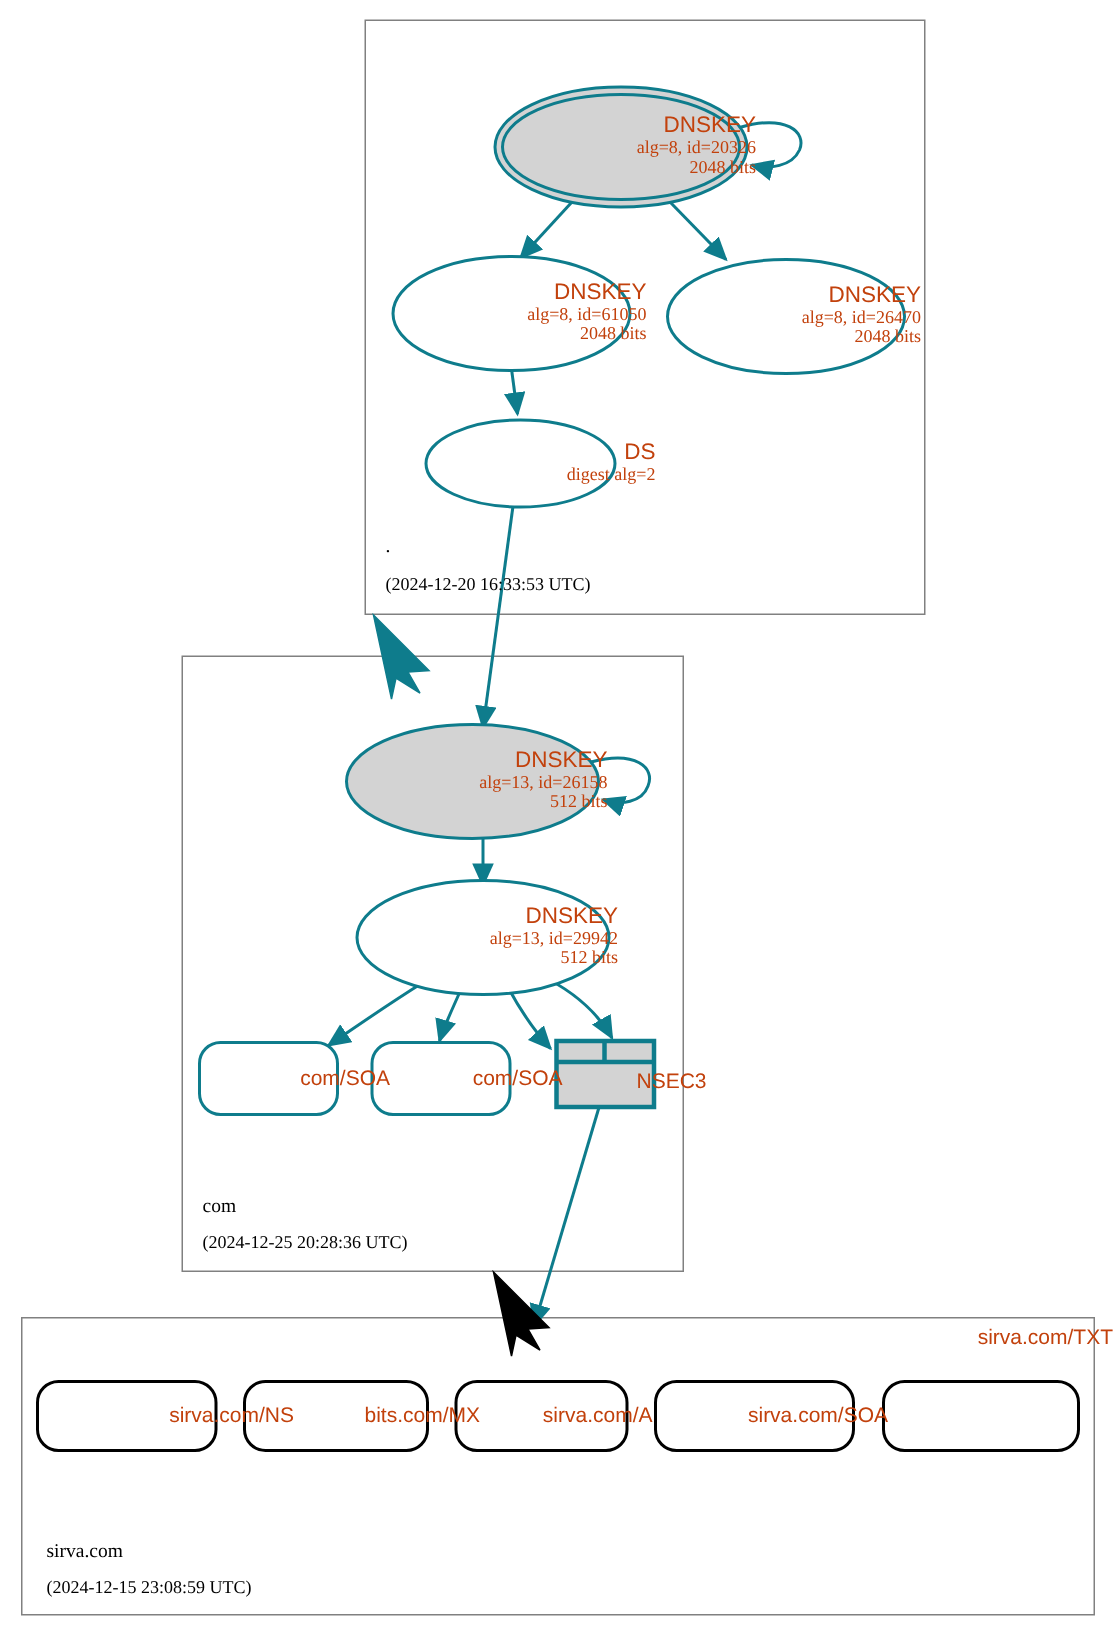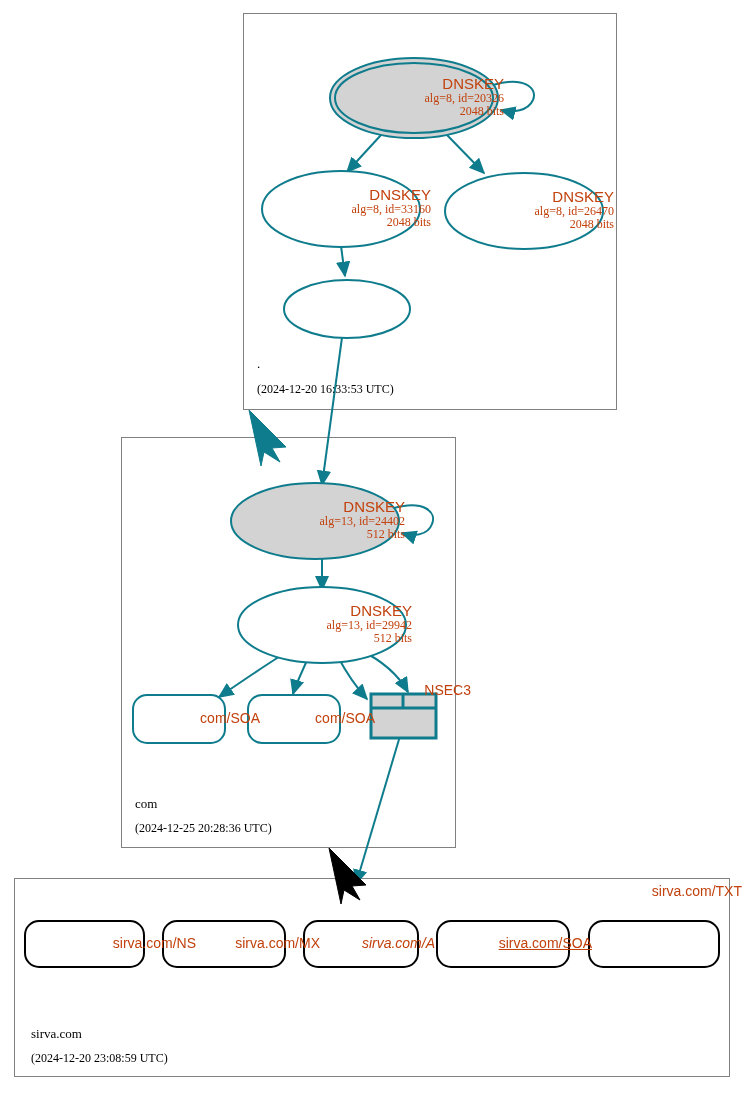--- a/index.html
+++ b/index.html
@@ -104,57 +104,61 @@
   </svg>
 
   <div class="nodelabel" style="left:324px;top:76px;width:180px;">
     <div class="nl-title">DNSKEY</div>
     <div class="nl-sub">alg=8, id=20326</div>
     <div class="nl-sub">2048 bits</div>
   </div>
 
   <div class="nodelabel" style="left:251px;top:187px;width:180px;">
     <div class="nl-title">DNSKEY</div>
-    <div class="nl-sub">alg=8, id=33160</div>
+    <div class="nl-sub">alg=8, id=61050</div>
     <div class="nl-sub">2048 bits</div>
   </div>
 
   <div class="nodelabel" style="left:434px;top:189px;width:180px;">
     <div class="nl-title">DNSKEY</div>
     <div class="nl-sub">alg=8, id=26470</div>
     <div class="nl-sub">2048 bits</div>
   </div>
 
+  <div class="nodelabel" style="left:257px;top:294px;width:180px;">
+    <div class="nl-title">DS</div>
+    <div class="nl-sub">digest alg=2</div>
+  </div>
 
   <div class="nodelabel" style="left:225px;top:499px;width:180px;">
     <div class="nl-title">DNSKEY</div>
-    <div class="nl-sub">alg=13, id=24402</div>
+    <div class="nl-sub">alg=13, id=26158</div>
     <div class="nl-sub">512 bits</div>
   </div>
 
   <div class="nodelabel" style="left:232px;top:603px;width:180px;">
     <div class="nl-title">DNSKEY</div>
     <div class="nl-sub">alg=13, id=29942</div>
     <div class="nl-sub">512 bits</div>
   </div>
 
   <div class="nodelabel rrlabel" style="left:133px;top:710px;width:92px;">com/SOA</div>
 
   <div class="nodelabel rrlabel" style="left:248px;top:710px;width:92px;">com/SOA</div>
 
-  <div class="nodelabel rrlabel" style="left:371px;top:682px;width:65px;">NSEC3</div>
+  <div class="nodelabel rrlabel" style="left:371px;top:712px;width:65px;">NSEC3</div>
 
   <div class="nodelabel rrlabel" style="left:25px;top:935px;width:136px;">sirva.com/NS</div>
-  <div class="nodelabel rrlabel" style="left:163px;top:935px;width:122px;">sirva.com/MX</div>
-  <div class="nodelabel rrlabel" style="left:304px;top:935px;width:96px;font-style:italic;">sirva.com/A</div>
-  <div class="nodelabel rrlabel" style="left:437px;top:935px;width:120px;text-decoration:underline;">sirva.com/SOA</div>
+  <div class="nodelabel rrlabel" style="left:163px;top:935px;width:122px;">bits.com/MX</div>
+  <div class="nodelabel rrlabel" style="left:304px;top:935px;width:96px;">sirva.com/A</div>
+  <div class="nodelabel rrlabel" style="left:437px;top:935px;width:120px;">sirva.com/SOA</div>
   <div class="nodelabel rrlabel" style="left:589px;top:883px;width:118px;">sirva.com/TXT</div>
 
   <div class="zone-label zone-name" style="left:257px;top:356px;">.</div>
   <div class="zone-label zone-time" style="left:257px;top:382px;text-align:center;">(2024-12-20 16:33:53 UTC)</div>
 
   <div class="zone-label zone-name" style="left:135px;top:796px;">com</div>
   <div class="zone-label zone-time" style="left:135px;top:821px;">(2024-12-25 20:28:36 UTC)</div>
 
   <div class="zone-label zone-name" style="left:31px;top:1026px;font-family:Liberation Serif, serif;">sirva.com</div>
-  <div class="zone-label zone-time" style="left:31px;top:1051px;">(2024-12-20 23:08:59 UTC)</div>
+  <div class="zone-label zone-time" style="left:31px;top:1051px;">(2024-12-15 23:08:59 UTC)</div>
 
 </div>
 
 </body></html>

